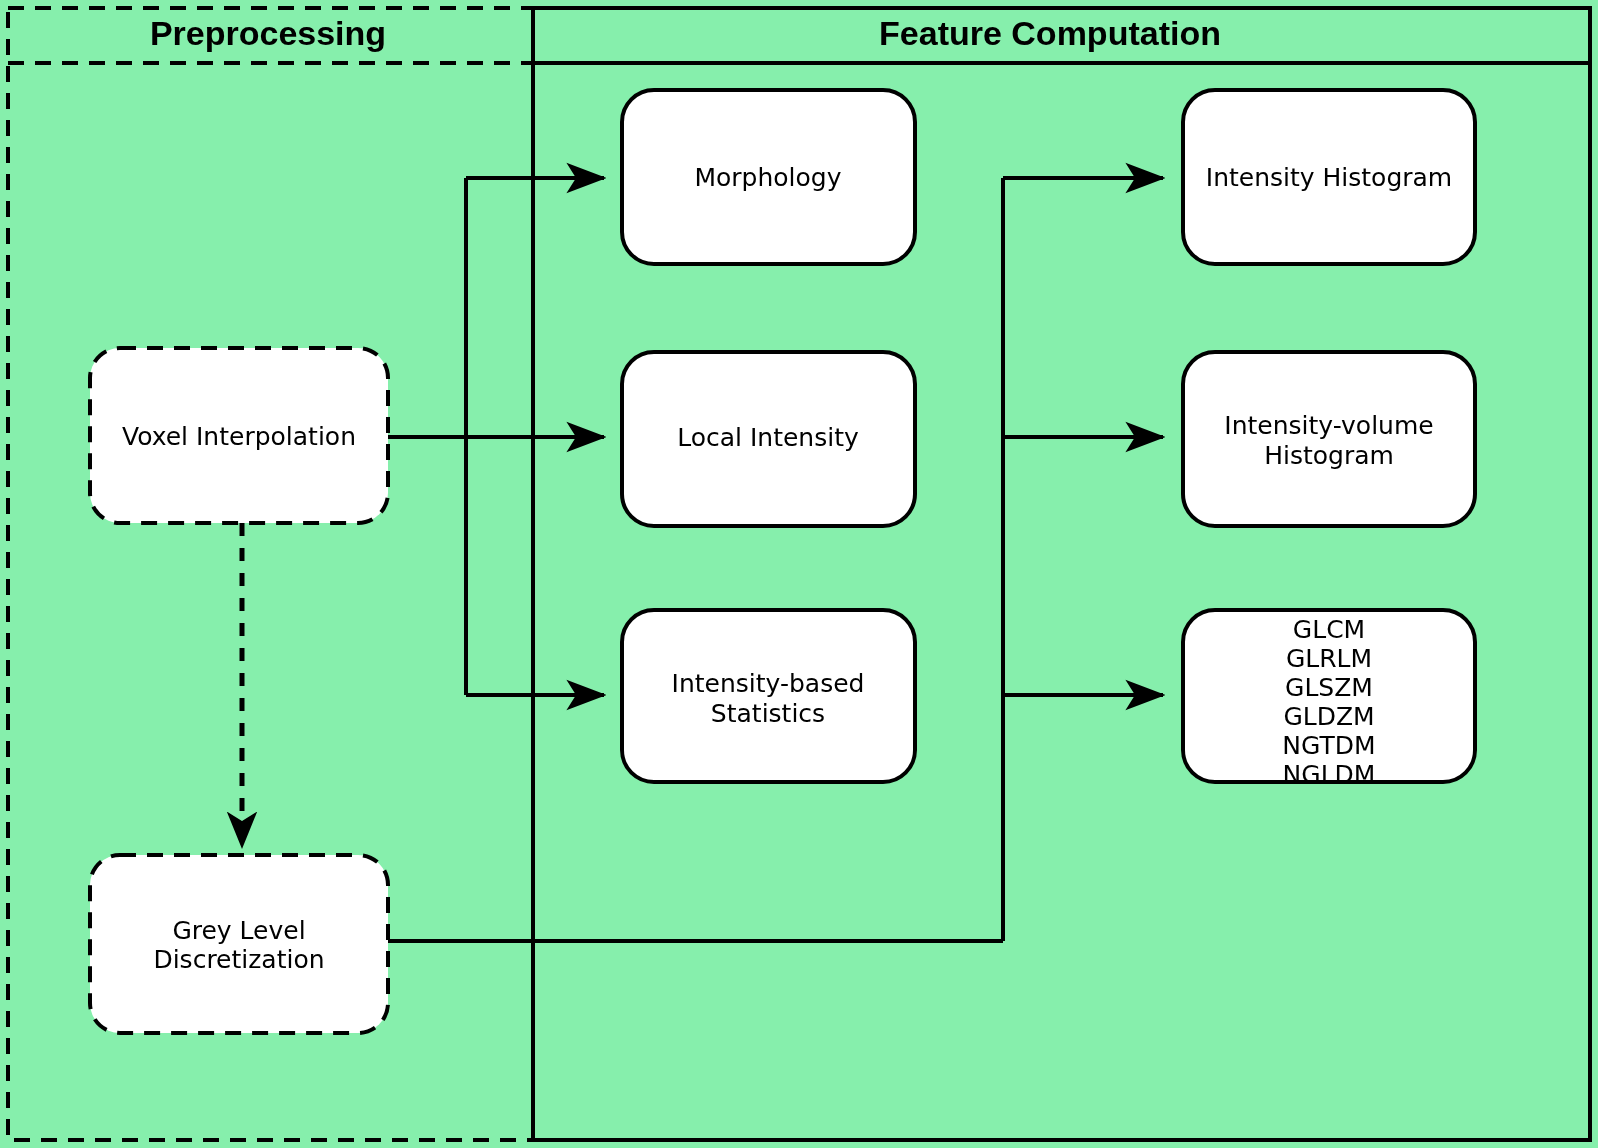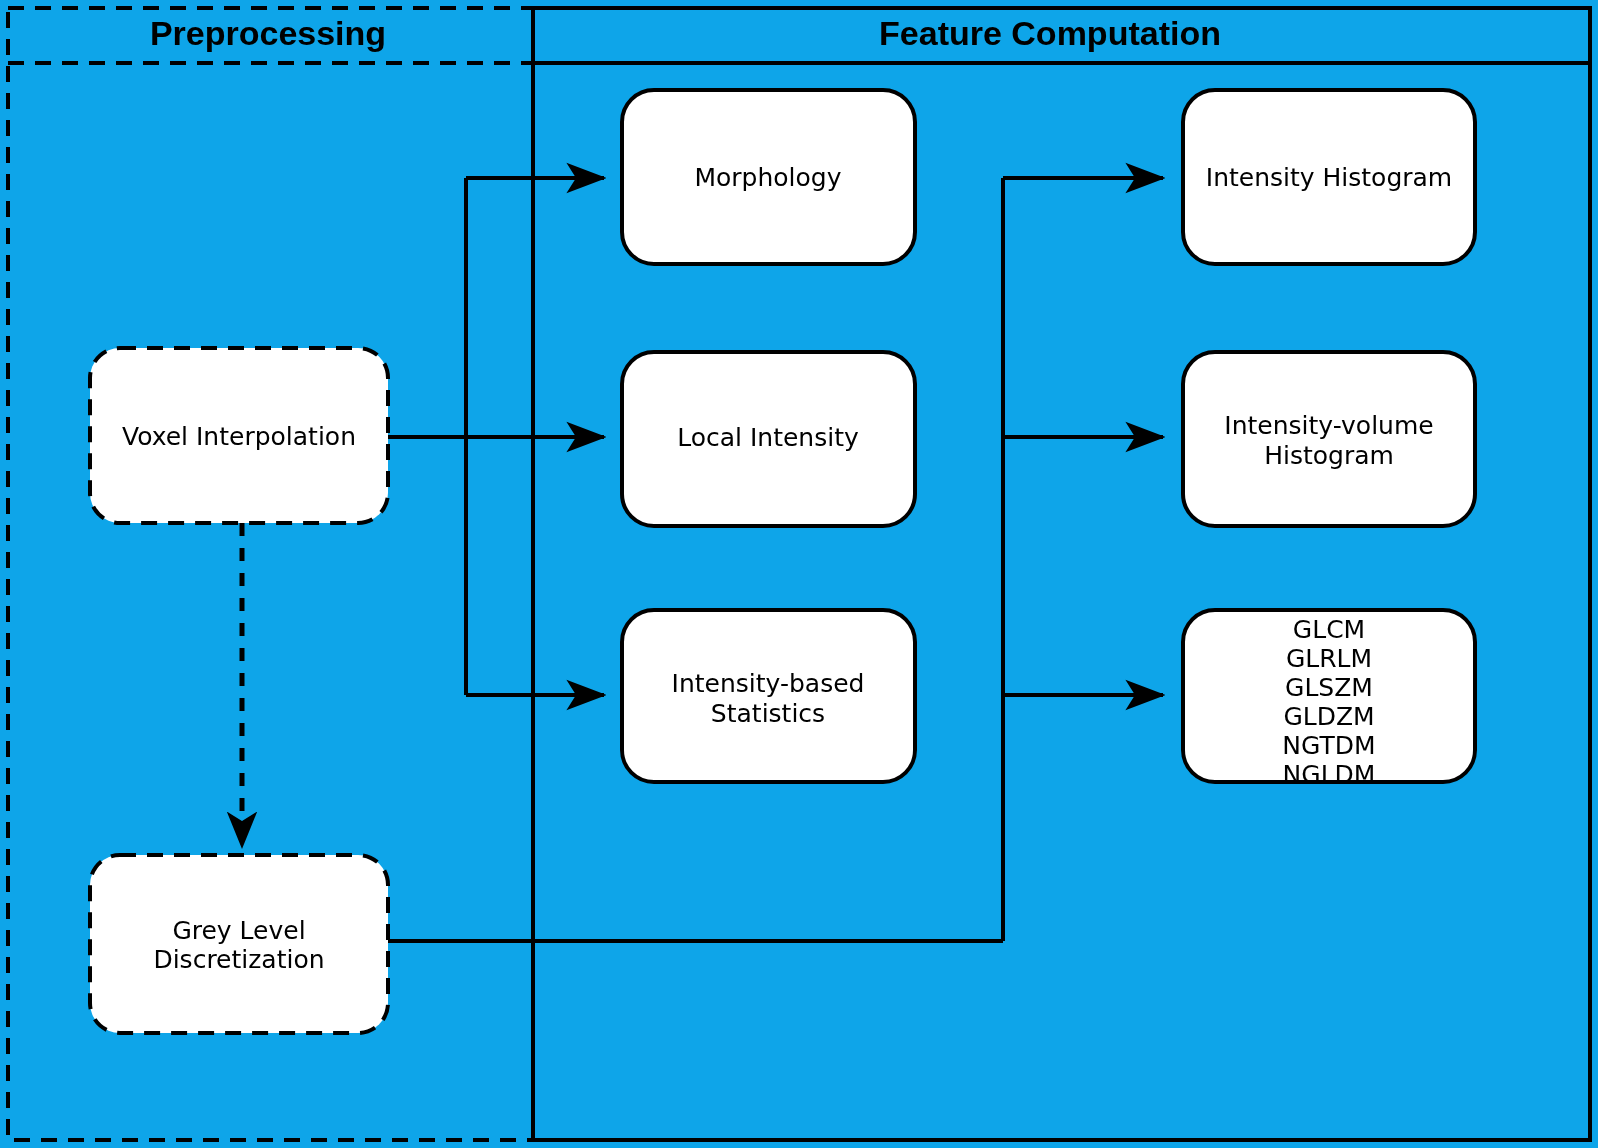--- a/index.html
+++ b/index.html
@@ -7,21 +7,21 @@
     padding: 0;
     background: #ffffff;
   }
   body {
     font-family: "DejaVu Sans", sans-serif;
   }
   #stage {
     position: relative;
     width: 1598px;
     height: 1148px;
-    background: #0ea5e9;
+    background: #86efac;
     overflow: hidden;
   }
   svg.diagram {
     position: absolute;
     left: 0;
     top: 0;
     width: 1598px;
     height: 1148px;
   }
   .panel-title {

